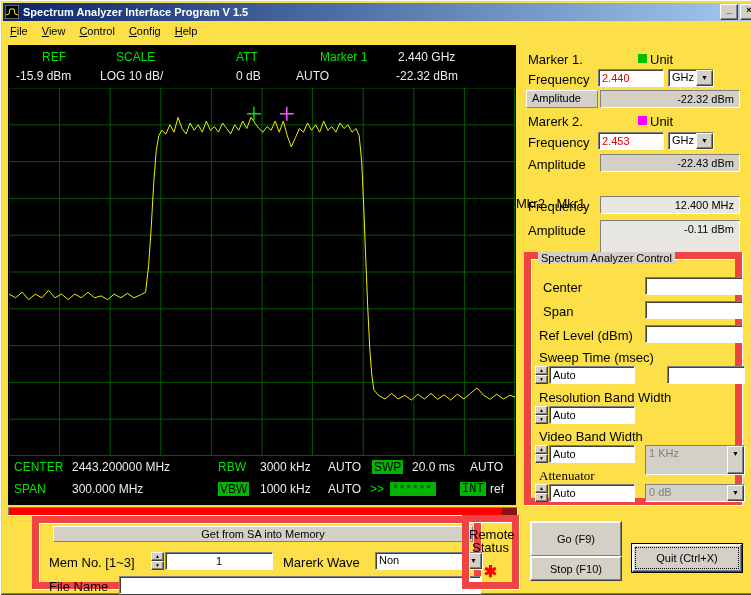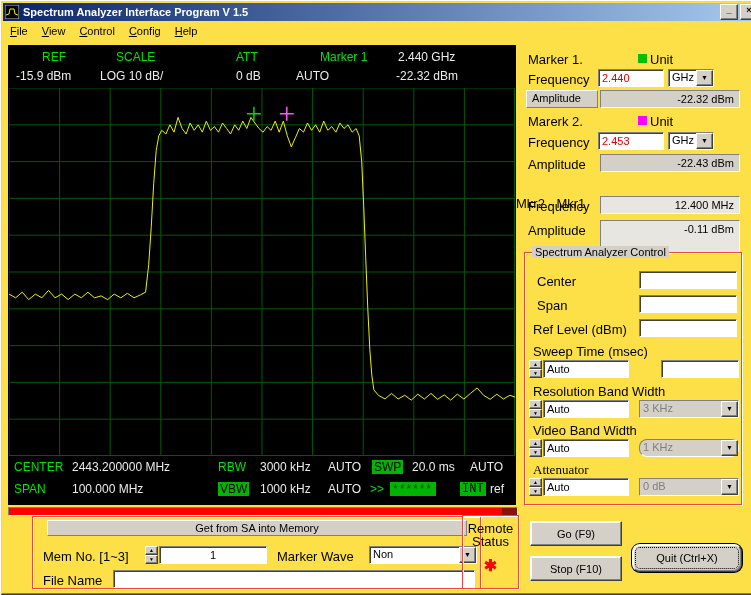--- a/index.html
+++ b/index.html
@@ -39,26 +39,26 @@
     box-shadow:inset 1px 1px 0 #404040;display:flex;box-sizing:border-box;}
   .combo-text{flex:1;font-size:11px;padding:1px 3px;white-space:nowrap;overflow:hidden;}
   .combo-btn{width:15px;background:#D4D0C8;border:1px solid;border-color:#fff #404040 #404040 #fff;
     box-shadow:inset -1px -1px 0 #808080;font-size:7px;line-height:14px;text-align:center;color:#000;}
   .combo.disabled{background:#D4D0C8;box-shadow:none;}
   .combo.disabled .combo-text{color:#808080;}
   .spinner{position:absolute;width:13px;display:flex;flex-direction:column;box-sizing:border-box;}
   .spin-btn{flex:1;background:#D4D0C8;border:1px solid;border-color:#fff #404040 #404040 #fff;
     box-shadow:inset -1px -1px 0 #808080;font-size:5px;line-height:6px;text-align:center;color:#000;padding:0;}
   .sq{position:absolute;width:9px;height:9px;}
-  .groupbox{position:absolute;border:1px solid #ef4444;box-shadow:inset 1px 1px 0 #fff,1px 1px 0 #fff;box-sizing:border-box;}
+  .groupbox{position:absolute;border:7px solid #ef4444;box-shadow:inset 1px 1px 0 #fff,1px 1px 0 #fff;box-sizing:border-box;}
   .groupbox-title{position:absolute;top:-7px;left:7px;background:#D4D0C8;padding:0 3px;font-size:11px;white-space:nowrap;}
   .btn{position:absolute;background:#D4D0C8;border:1px solid;border-color:#fff #404040 #404040 #fff;
     box-shadow:inset -1px -1px 0 #808080,inset 1px 1px 0 #fff;font-size:11px;color:#000;text-align:center;
     font-family:"Liberation Sans",sans-serif;box-sizing:border-box;}
-  .btn-default{box-shadow:0 0 0 1px #000,inset -1px -1px 0 #808080,inset 1px 1px 0 #fff;outline:1px dotted #000;outline-offset:-4px;border-radius:8px;}
+  .btn-default{box-shadow:0 0 0 1px #000,inset -1px -1px 0 #808080,inset 1px 1px 0 #fff;outline:1px dotted #000;outline-offset:-4px;}
   .raised-strip{position:absolute;background:#D4D0C8;border:1px solid;border-color:#fff #808080 #808080 #fff;
     font-size:11px;text-align:center;line-height:14px;box-sizing:border-box;}
   .indicator{position:absolute;font-size:16px;font-weight:bold;text-align:center;}
 </style>
 </head>
 <body>
 
 <div class="window">
 
   <div class="titlebar">
@@ -124,21 +124,21 @@
     <span class="d-lbl green" style="left:6px;top:415px;">CENTER</span>
     <span class="d-lbl white" style="left:64px;top:415px;">2443.200000 MHz</span>
     <span class="d-lbl green" style="left:210px;top:415px;">RBW</span>
     <span class="d-lbl white" style="left:252px;top:415px;">3000 kHz</span>
     <span class="d-lbl white" style="left:320px;top:415px;">AUTO</span>
     <span class="d-lbl hl" style="left:364px;top:415px;">SWP</span>
     <span class="d-lbl white" style="left:404px;top:415px;">20.0 ms</span>
     <span class="d-lbl white" style="left:462px;top:415px;">AUTO</span>
 
     <span class="d-lbl green" style="left:6px;top:437px;">SPAN</span>
-    <span class="d-lbl white" style="left:64px;top:437px;">100.000 MHz</span>
+    <span class="d-lbl white" style="left:64px;top:437px;">300.000 MHz</span>
     <span class="d-lbl hl" style="left:210px;top:437px;">VBW</span>
     <span class="d-lbl white" style="left:252px;top:437px;">1000 kHz</span>
     <span class="d-lbl white" style="left:320px;top:437px;">AUTO</span>
     <span class="d-lbl green" style="left:362px;top:437px;">&gt;&gt;</span>
     <span class="d-lbl stars" style="left:382px;top:437px;">******</span>
     <span class="d-lbl hl" style="left:452px;top:437px;font-family:Liberation Mono, monospace;">INT</span>
     <span class="d-lbl white" style="left:482px;top:437px;">ref</span>
   </div>
 
   <div class="redbar">
@@ -200,32 +200,28 @@
     </div>
     <input class="field" style="left: 18px; top: 107px; width: 86px; height: 18px;" value="Auto">
     <input class="field" style="left: 136px; top: 107px; width: 78px; height: 18px;" value="">
 
     <span class="lbl" style="left:8px;top:131px;">Resolution Band Width</span>
     <div class="spinner" style="left:4px;top:147px;height:18px;">
       <div class="spin-btn">▲</div>
       <div class="spin-btn">▼</div>
     </div>
     <input class="field" style="left: 18px; top: 147px; width: 86px; height: 18px;" value="Auto">
-    <div class="combo disabled" style="left:114px;top:147px;width:100px;height:18px;">
-      <span class="combo-text">3 KHz</span>
-      <div class="combo-btn">▼</div>
-    </div>
 
     <span class="lbl" style="left:8px;top:170px;">Video Band Width</span>
     <div class="spinner" style="left:4px;top:186px;height:18px;">
       <div class="spin-btn">▲</div>
       <div class="spin-btn">▼</div>
     </div>
     <input class="field" style="left: 18px; top: 186px; width: 86px; height: 18px;" value="Auto">
-    <div class="combo disabled" style="left:114px;top:186px;width:100px;height:18px;border-radius:8px;">
+    <div class="combo disabled" style="left:114px;top:186px;width:100px;height:30px;">
       <span class="combo-text">1 KHz</span>
       <div class="combo-btn">▼</div>
     </div>
 
     <span class="lbl" style="left:8px;top:209px;font-family:Liberation Serif, serif;">Attenuator</span>
     <div class="spinner" style="left:4px;top:225px;height:18px;">
       <div class="spin-btn">▲</div>
       <div class="spin-btn">▼</div>
     </div>
     <input class="field" style="left: 18px; top: 225px; width: 86px; height: 18px;" value="Auto">
@@ -238,33 +234,33 @@
   <div class="groupbox" style="left:8px;top:516px;width:449px;height:73px;margin-left:24px;">
     <div class="raised-strip" style="left:14px;top:3px;width:420px;height:16px;">Get from SA into Memory</div>
 
     <span class="lbl" style="left:10px;top:32px;">Mem No. [1~3]</span>
     <div class="spinner" style="left:112px;top:29px;height:18px;">
       <div class="spin-btn">▲</div>
       <div class="spin-btn">▼</div>
     </div>
     <input class="field" style="left: 126px; top: 29px; width: 108px; height: 18px; text-align: center;" value="1">
 
-    <span class="lbl" style="left:244px;top:32px;">Marker Wave</span>
+    <span class="lbl" style="left:244px;top:32px;">Marerk Wave</span>
     <div class="combo" style="left:336px;top:29px;width:108px;height:18px;">
       <span class="combo-text">Non</span>
       <div class="combo-btn">▼</div>
     </div>
 
     <span class="lbl" style="left:10px;top:56px;">File Name</span>
     <input class="field" style="left: 80px; top: 53px; width: 362px; height: 18px;" value="">
   </div>
 
   <div class="groupbox" style="left:462px;top:515px;width:57px;height:74px;">
     <span class="lbl" style="left:0;top:5px;width:100%;text-align:center;">Remote</span>
     <span class="lbl" style="left:0;top:18px;width:100%;text-align:center;">Status</span>
     <span class="indicator" style="left: 0px; top: 40px; width: 100%; color: rgb(255, 0, 0);">✱</span>
   </div>
 
-  <button class="btn" style="left:530px;top:521px;width:92px;height:25px;">Go (F9)</button>
+  <button class="btn" style="left:530px;top:521px;width:92px;height:36px;">Go (F9)</button>
   <button class="btn" style="left:530px;top:556px;width:92px;height:25px;">Stop (F10)</button>
   <button class="btn btn-default" style="left:632px;top:544px;width:110px;height:28px;">Quit (Ctrl+X)</button>
 
 </div>
 
 </body></html>

